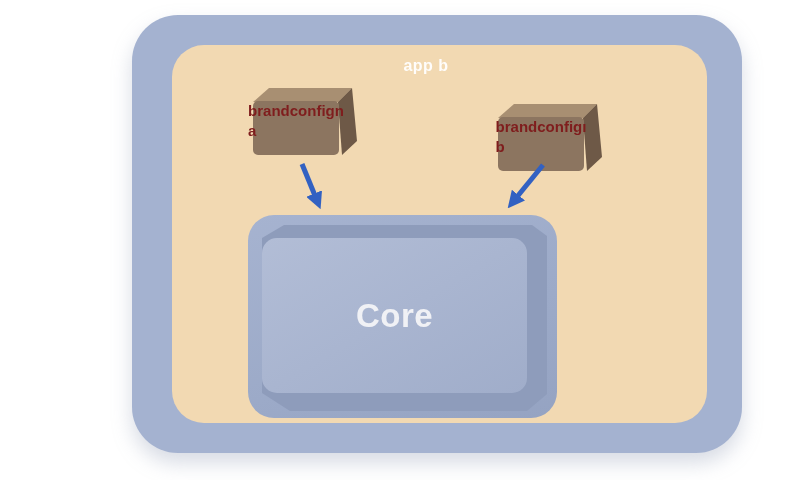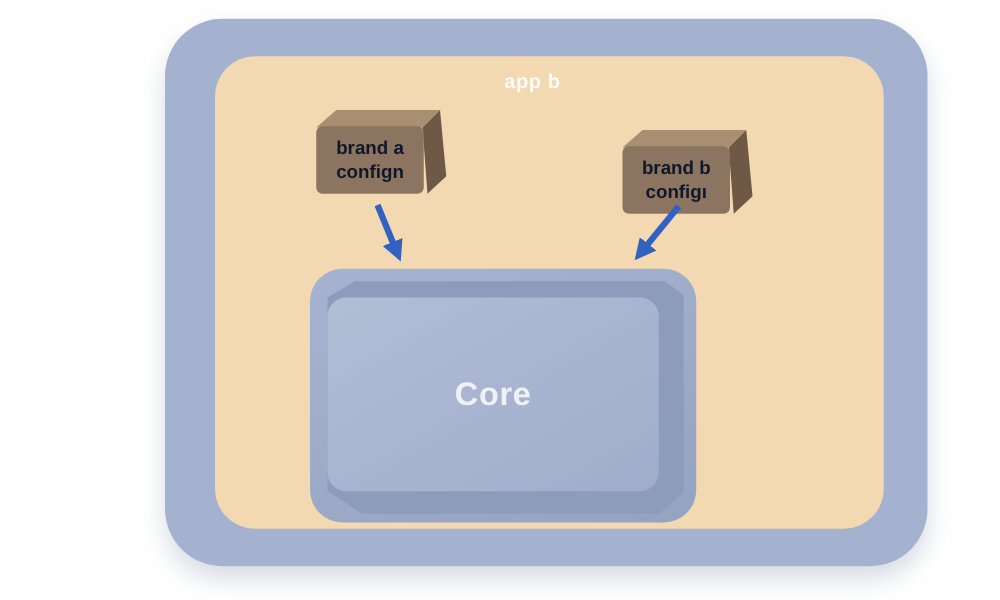--- a/index.html
+++ b/index.html
@@ -50,24 +50,23 @@
     width: 116px; height: 78px;
   }
   .node-brand-a { left: 247px; top: 85px; }
   .node-brand-b { left: 492px; top: 101px; }
   .node svg { position: absolute; left: 0; top: 0; }
   .node-text {
     position: absolute;
     left: 6px; top: 16px;
     width: 86px; height: 54px;
     display: flex;
-    flex-direction: column;
-    align-items: center;
+    flex-direction: row;
     justify-content: center;
-    color: #0f172a;
+    color: #7f1d1d;
     font-size: 15px;
     font-weight: bold;
     line-height: 1.3;
     text-align: left;
   }
   
   .core-container {
     position: absolute;
     left: 248px; top: 215px;
     width: 309px; height: 203px;
@@ -76,21 +75,21 @@
   }
   .core-svg { position: absolute; left: 256px; top: 222px; }
   .core-label {
     position: absolute;
     left: 262px; top: 238px;
     width: 265px; height: 155px;
     display: flex;
     align-items: center;
     justify-content: center;
     color: #f0f1f5;
-    font-size: 26px;
+    font-size: 33px;
     font-weight: bold;
     letter-spacing: 0.5px;
   }
   .arrows {
     position: absolute;
     left: 0; top: 0;
     pointer-events: none;
   }
 </style>
 </head>

